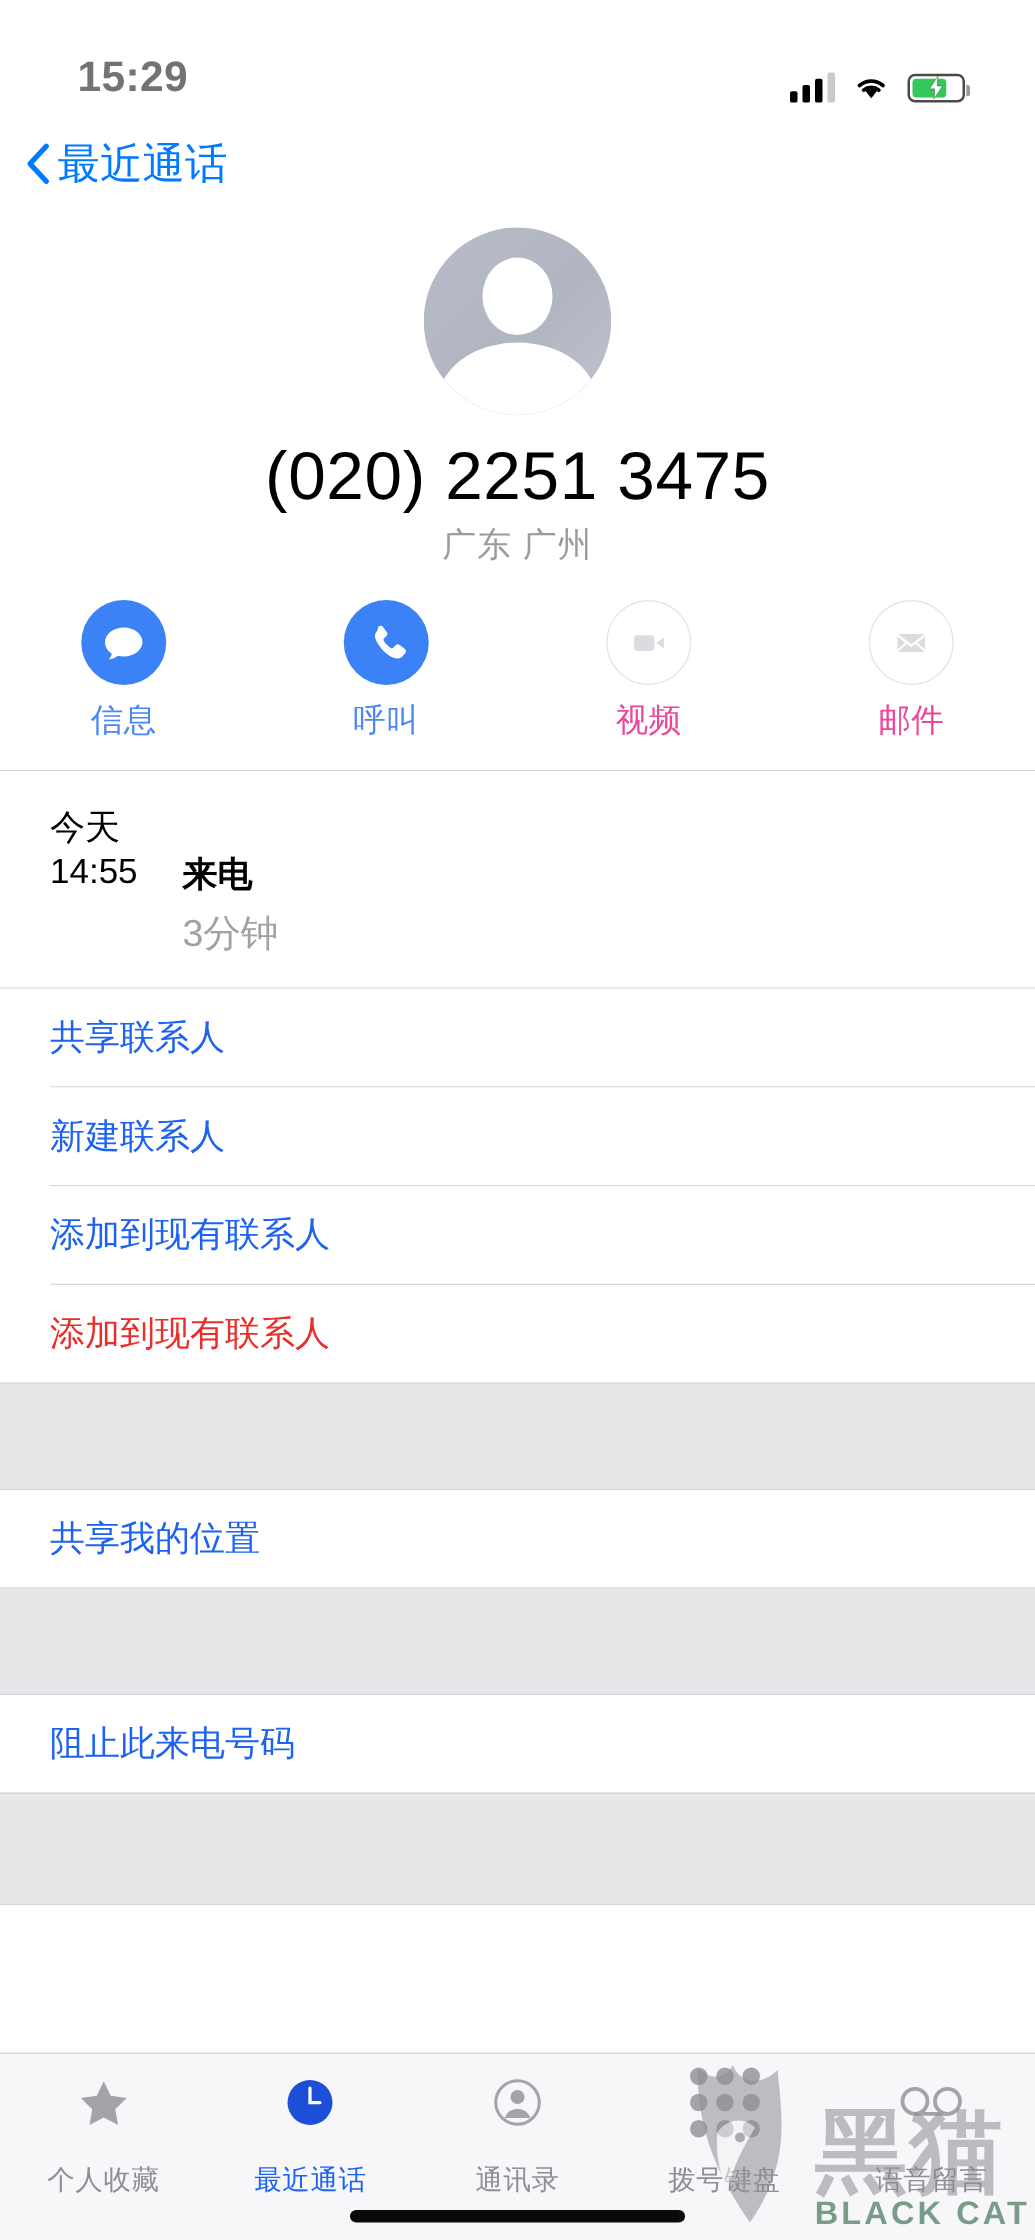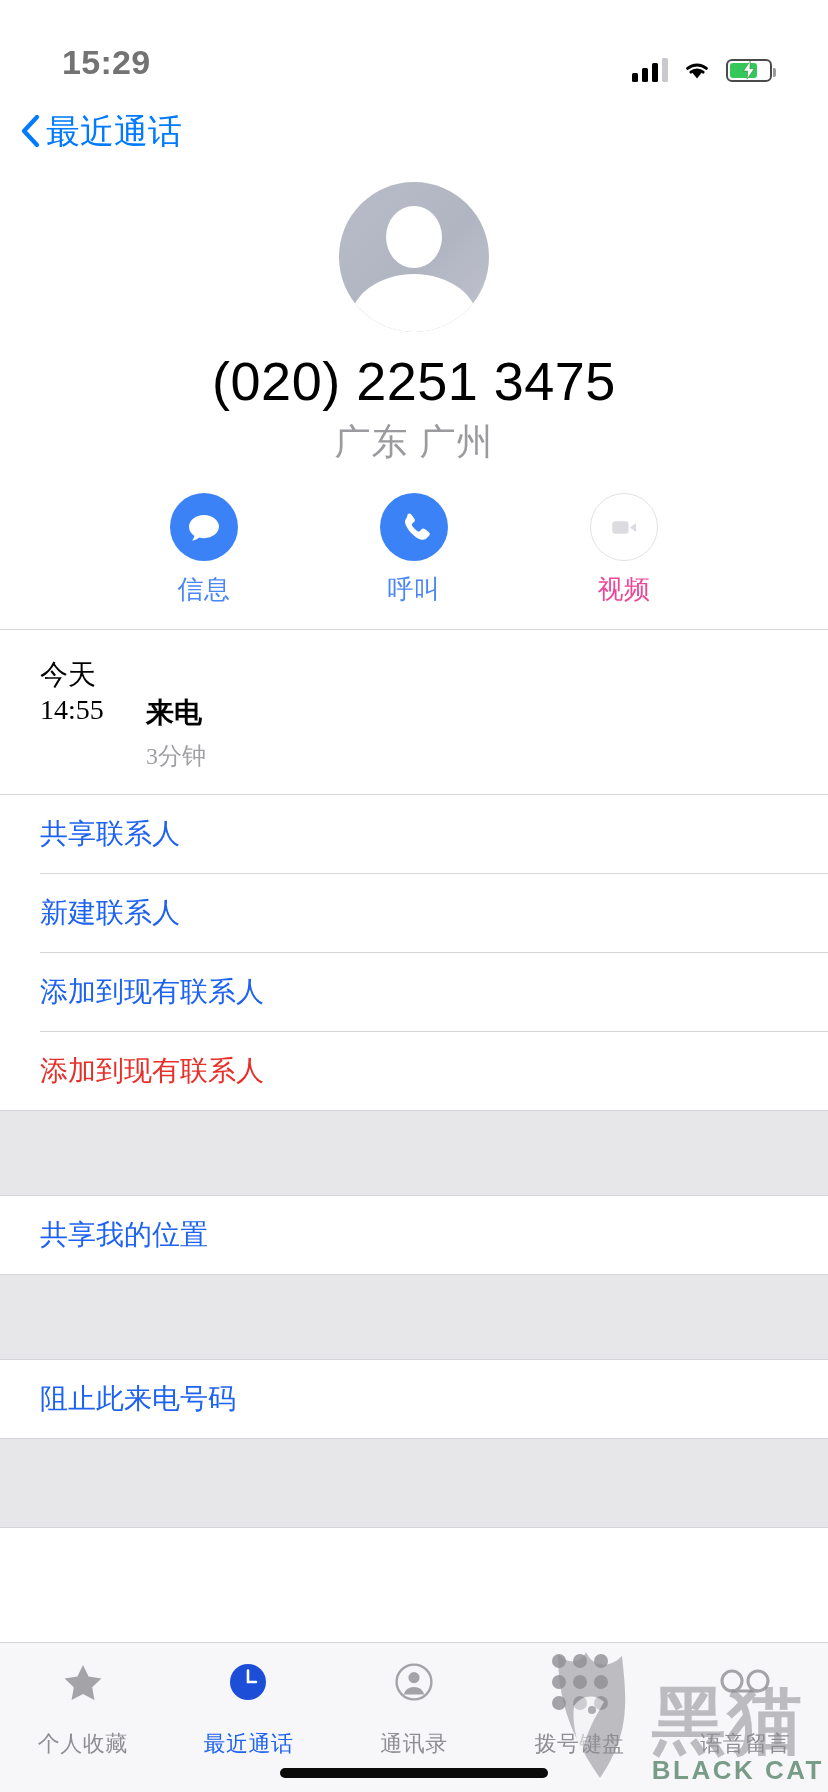--- a/index.html
+++ b/index.html
@@ -84,21 +84,21 @@
     position:absolute; left:50%; bottom:-38px; transform:translateX(-50%);
     width:128px; height:96px; border-radius:50%; background:#ffffff;
   }
   .phone-number {
     margin-top: 18px;
     font-size: 54px; color:#000; letter-spacing:0.5px; font-weight:400;
     white-space: nowrap;
   }
   .locality {
     margin-top: 6px;
-    font-size: 36px; color:#9a9a9f; letter-spacing:1px;
+    font-size: 27px; color:#9a9a9f; letter-spacing:1px;
   }
 
   
   .actions {
     flex: 0 0 auto;
     display:flex; justify-content:center; align-items:flex-start;
     gap: 80px; margin-top: 26px; padding-bottom: 22px;
   }
   .action { width:130px; display:flex; flex-direction:column; align-items:center; cursor:pointer; }
   .action .bubble {
@@ -113,26 +113,26 @@
 
   
   .content { flex: 1 1 auto; overflow:hidden; }
   .hr-full { height:1px; background:#d6d6da; }
   .hr-inset { height:1px; background:#d6d6da; margin-left:40px; }
   .gap {
     background:#e7e7ea;
     border-top:1px solid #d6d6da; border-bottom:1px solid #d6d6da;
   }
 
-  .calllog { background:#fff; padding: 26px 28px 22px 40px; font-family: Liberation Serif, serif; }
+  .calllog { background:#fff; padding: 26px 28px 22px 40px; }
   .calllog .day { font-size:28px; color:#000; }
   .calllog .row { display:flex; align-items:flex-start; }
   .calllog .time { font-size:28px; color:#000; width:92px; font-weight:400; }
   .calllog .type { font-size:28px; color:#000; font-weight:700; margin-left:14px; }
-  .calllog .dur { font-size:24px; color:#a0a0a5; margin-top:8px; margin-left:106px; }
+  .calllog .dur { font-size:30px; color:#a0a0a5; margin-top:8px; margin-left:106px; }
 
   .row-item {
     background:#fff;
     height:78px;
     display:flex; align-items:center;
     padding-left:40px;
     font-size:28px;
     cursor:pointer;
   }
   .row-item.blue { color:#1d62f0; }
@@ -243,20 +243,30 @@
     <div class="action off">
       <div class="bubble">
         <svg viewBox="0 0 40 40" width="36" height="36" aria-hidden="true">
           <rect x="7" y="13.5" width="18" height="14" rx="3.2" fill="#dcdce0"></rect>
           <path d="M26.5 20.5 L33.5 15.5 v10 Z" fill="#dcdce0"></path>
         </svg>
       </div>
       <div class="lbl">视频</div>
     </div>
 
+    <div class="action off">
+      <div class="bubble">
+        <svg viewBox="0 0 40 40" width="34" height="34" aria-hidden="true">
+          <rect x="7" y="12" width="26" height="17" rx="1.6" fill="#dcdce0"></rect>
+          <path d="M7 13 L20 23 L33 13" stroke="#ffffff" stroke-width="2.2" fill="none"></path>
+          <path d="M7 28 L16 20 M33 28 L24 20" stroke="#ffffff" stroke-width="2" fill="none"></path>
+        </svg>
+      </div>
+      <div class="lbl">邮件</div>
+    </div>
 
   </div>
 
   <div class="content">
 
     <div class="hr-full"></div>
 
     <div class="calllog">
       <div class="day">今天</div>
       <div class="row">

